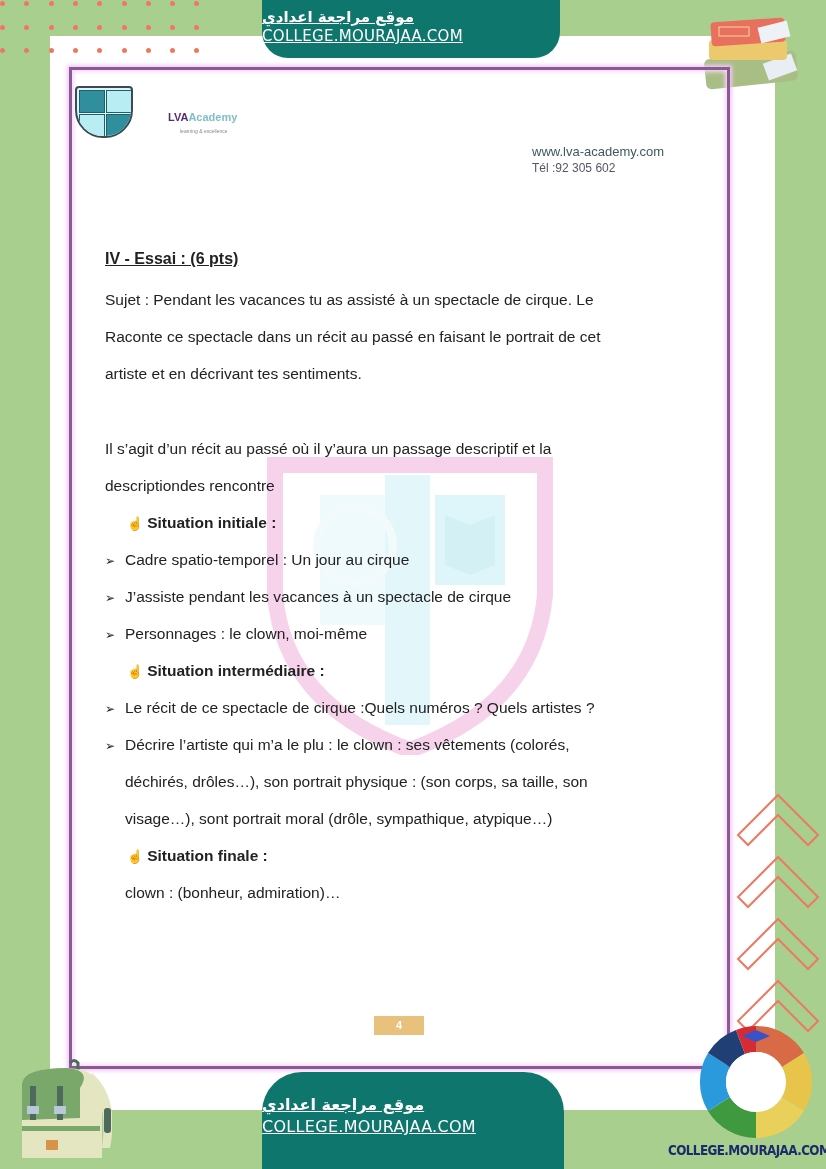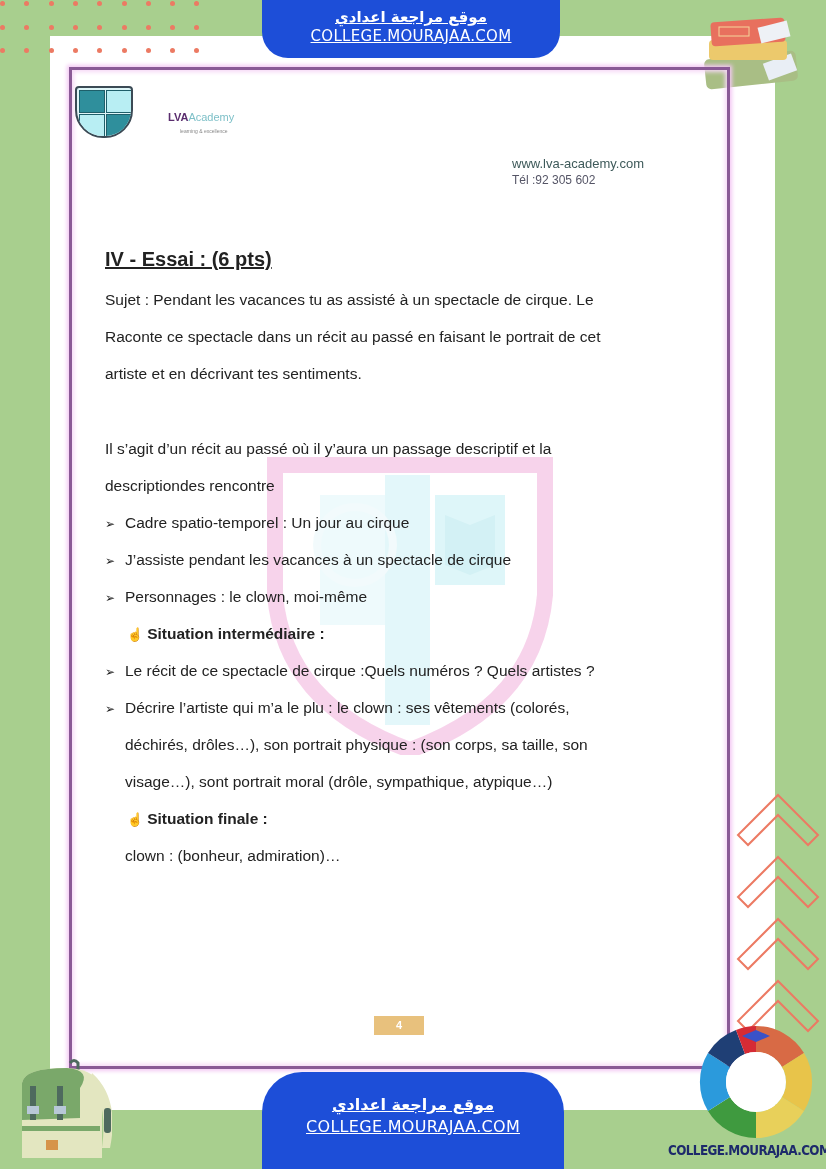--- a/index.html
+++ b/index.html
@@ -4,42 +4,42 @@
 <style>
   * { box-sizing: border-box; margin: 0; padding: 0; }
   html, body { width: 826px; height: 1169px; overflow: hidden; }
   body { background: #a8cf8e; position: relative; font-family: "Liberation Sans", sans-serif; }
 
   .panel { position: absolute; left: 50px; top: 36px; width: 725px; height: 1074px; background: #ffffff; }
 
   .dots { position: absolute; left: 0; top: 0; width: 200px; height: 60px; }
   .dot { position: absolute; width: 5px; height: 5px; border-radius: 50%; background: #ec7a63; }
 
-  .tab { position: absolute; background: #1d4ed8; color: #fff; text-align: center; }
+  .tab { position: absolute; background: #0f766e; color: #fff; text-align: left; }
   .tab-top { left: 262px; top: 0; width: 298px; height: 58px; border-radius: 0 0 26px 26px; padding-top: 8px; }
   .tab-bottom { left: 262px; top: 1072px; width: 302px; height: 97px; border-radius: 40px 40px 0 0; padding-top: 22px; }
   .tab .ar { font-family: "DejaVu Sans", sans-serif; font-weight: bold; font-size: 15px; text-decoration: underline; direction: rtl; line-height: 18px; display:block; }
   .tab .url { font-family: "DejaVu Sans", sans-serif; font-size: 15px; text-decoration: underline; letter-spacing: 0.3px; line-height: 20px; display:block; }
   .tab-bottom .ar, .tab-bottom .url { font-size: 16px; line-height: 22px; }
 
   .frame { position: absolute; left: 69px; top: 67px; width: 661px; height: 1002px; border: 3px solid #8a5a96; box-shadow: 0 0 4px 2px #f3c8f3, inset 0 0 4px 2px #f6d8f6; }
 
   .logo-shield { position: absolute; left: 75px; top: 86px; width: 58px; height: 52px; border: 2px solid #3b4a55; border-radius: 4px 4px 28px 28px; background: #dff6f8; overflow: hidden; }
   .logo-shield .q { position: absolute; width: 26px; height: 23px; background: #2f8f9c; border: 1px solid #1e5f6a; }
   .lva { position: absolute; left: 168px; top: 111px; font-size: 11px; font-weight: bold; color: #5a2d6e; }
-  .lva span { color: #7ec0c8; font-weight: normal; margin-top: 37px; }
+  .lva span { color: #7ec0c8; font-weight: bold; margin-top: 37px; }
   .lva-sub { position: absolute; left: 180px; top: 128px; font-size: 5px; color: #888; }
-  .contact { position: absolute; left: 512px; top: 143px; font-size: 13px; color: #3e5a5a; line-height: 17px; margin-top: 12px; }
+  .contact { position: absolute; left: 532px; top: 143px; font-size: 13px; color: #3e5a5a; line-height: 17px; }
   .contact .tel { color: #556; font-size: 12px; }
 
   .watermark { position: absolute; left: 265px; top: 455px; width: 290px; height: 300px; opacity: 0.5; }
 
   .content { position: absolute; left: 105px; top: 245px; width: 600px; font-family: "Liberation Sans", sans-serif; font-size: 15.5px; color: #222; }
   .line { height: 37px; line-height: 30px; white-space: nowrap; }
-  .title { font-weight: bold; font-size: 20px; text-decoration: underline; height: 40px; line-height: 28px; }
+  .title { font-weight: bold; font-size: 16px; text-decoration: underline; height: 40px; line-height: 28px; }
   .gap { height: 38px; }
   .section { padding-left: 22px; font-weight: bold; }
   .section .hand { color: #8b2b2b; font-size: 13px; margin-right: 4px; }
   .bullet .arrow { display: inline-block; width: 20px; font-size: 12px; color: #222; }
   .cont { padding-left: 20px; }
 
   .pagenum { position: absolute; left: 374px; top: 1016px; width: 50px; height: 19px; background: #e8c17d; color: #fff; font-size: 11px; text-align: center; line-height: 19px; font-weight: bold; }
 
   .books { position: absolute; left: 695px; top: 10px; width: 110px; height: 85px; }
   .backpack { position: absolute; left: 12px; top: 1058px; width: 100px; height: 105px; }
@@ -125,20 +125,23 @@
 
 <div class="content">
   <div class="title">IV - Essai : (6 pts)</div>
   <div class="line">Sujet : Pendant les vacances tu as assisté à un spectacle de cirque. Le</div>
   <div class="line">Raconte ce spectacle dans un récit au passé en faisant le portrait de cet</div>
   <div class="line">artiste et en décrivant tes sentiments.</div>
   <div class="gap"></div>
   <div class="line">Il s’agit d’un récit au passé où il y’aura un passage descriptif et la</div>
   <div class="line">descriptiondes rencontre</div>
 
+  <div class="line section">
+    <span class="hand">☝</span><span>Situation initiale :</span>
+  </div>
   <div class="line bullet"><span class="arrow">➢</span><span>Cadre spatio-temporel : Un jour au cirque</span></div>
   <div class="line bullet"><span class="arrow">➢</span><span>J’assiste pendant les vacances à un spectacle de cirque</span></div>
   <div class="line bullet"><span class="arrow">➢</span><span>Personnages : le clown, moi-même</span></div>
 
   <div class="line section">
     <span class="hand">☝</span><span>Situation intermédiaire :</span>
   </div>
   <div class="line bullet"><span class="arrow">➢</span><span>Le récit de ce spectacle de cirque :Quels numéros ? Quels artistes ?</span></div>
   <div class="line bullet"><span class="arrow">➢</span><span>Décrire l’artiste qui m’a le plu : le clown : ses vêtements (colorés,</span></div>
   <div class="line cont">déchirés, drôles…), son portrait physique : (son corps, sa taille, son</div>

